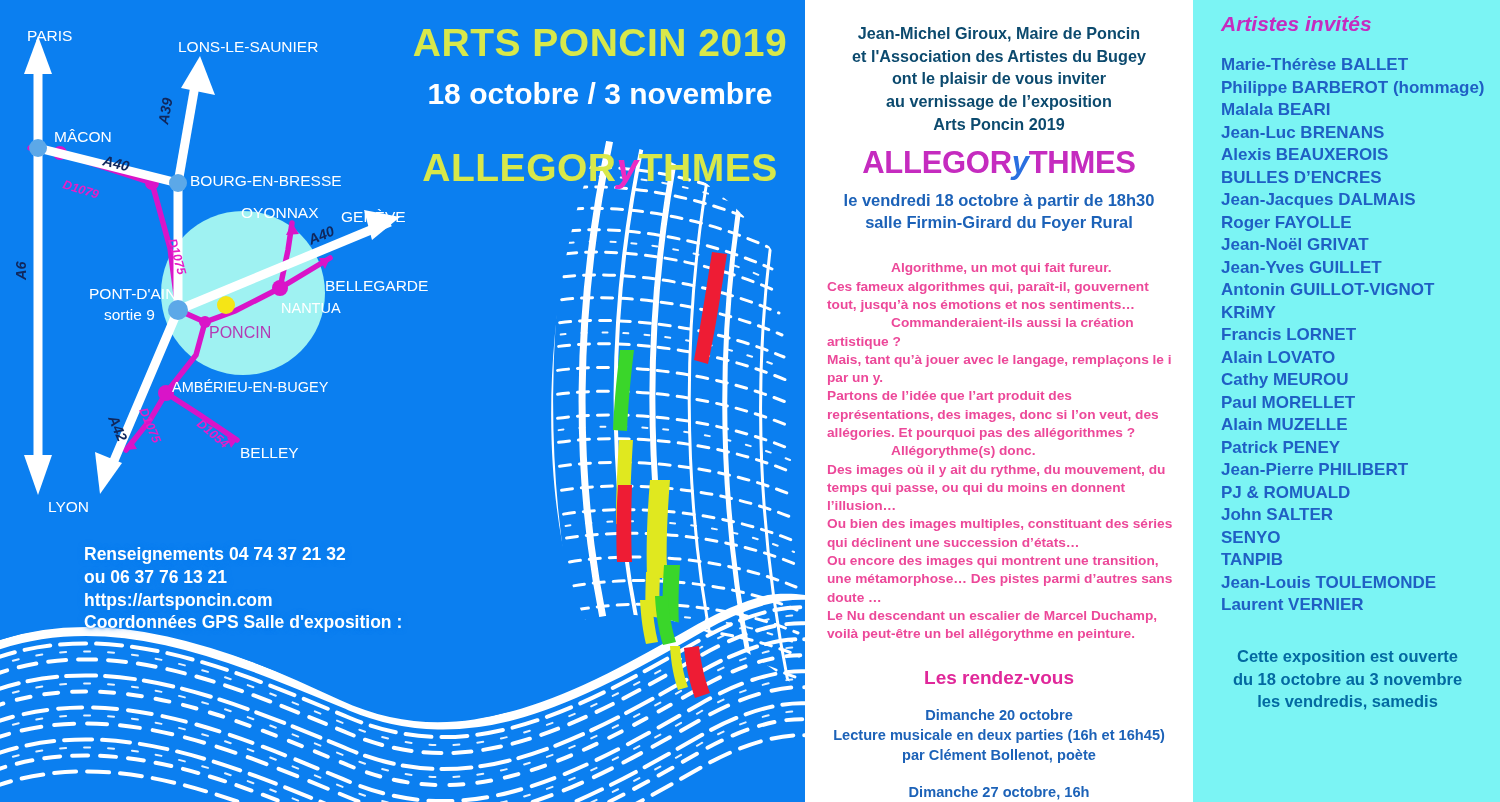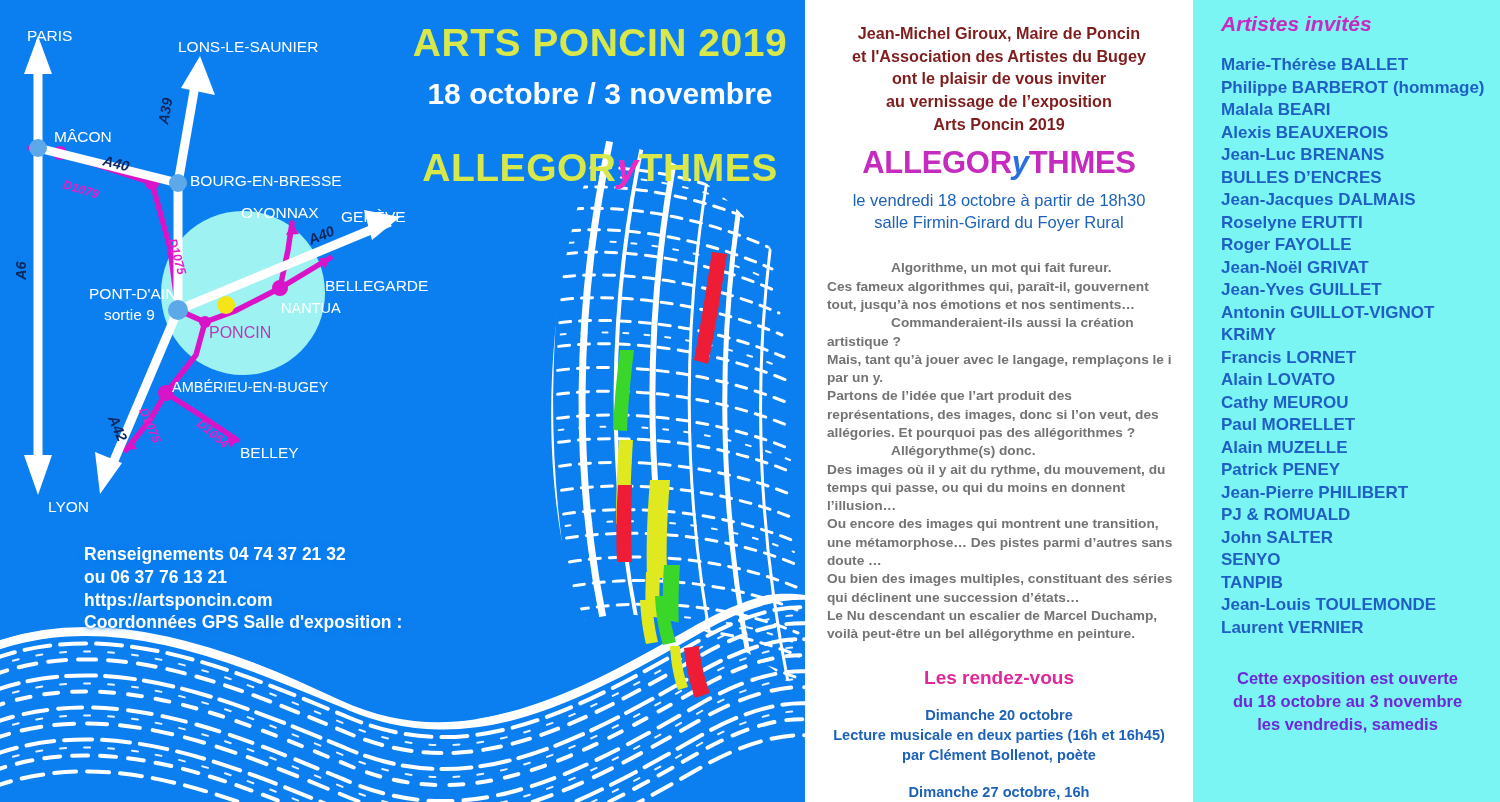--- a/index.html
+++ b/index.html
@@ -106,45 +106,45 @@
   
   #mid-panel {
     position: relative;
     width: 388px; height: 802px;
     background: #ffffff;
     flex: 0 0 388px;
     padding: 22px 12px 0 12px;
     text-align: center;
   }
   .invite-line {
-    color: #7f1d1d;
+    color: #0c4a6e;
     font-size: 16.2px;
     font-weight: bold;
     line-height: 1.40;
   }
   #mid-theme {
     font-size: 31px;
     font-weight: bold;
     color: #c52bbf;
     margin-top: 12px;
     line-height: 1.05;
     letter-spacing: -0.3px;
   }
   #mid-theme .y-accent { color: #2a6fe0; font-style: italic; }
   .venue-line {
     color: #1c62b8;
     font-size: 16.5px;
-    font-weight: normal;
+    font-weight: bold;
     line-height: 1.32;
   }
   #venue-block { margin-top: 10px; }
   #essay {
     margin-top: 26px;
     text-align: left;
-    color: #737373;
+    color: #ec4899;
     font-size: 13.7px;
     font-weight: bold;
     line-height: 1.335;
     padding: 0 4px 0 10px;
   }
   #essay p { margin: 0; }
   #essay p.indent { text-indent: 64px; }
   #rdv-title {
     margin-top: 24px;
     color: #e0289a;
@@ -178,21 +178,21 @@
     color: #1f5fc4;
     font-size: 17px;
     font-weight: bold;
     line-height: 1.325;
     white-space: nowrap;
   }
   #hours-block {
     margin-top: 28px;
     text-align: center;
     padding-right: 26px;
-    color: #6d28d9;
+    color: #0369a1;
     font-size: 16.5px;
     font-weight: bold;
     line-height: 1.38;
   }
 </style>
 </head>
 <body>
 
 <div id="poster">
 
@@ -418,22 +418,22 @@
     </div>
 
     <div id="essay">
       <p class="indent">Algorithme, un mot qui fait fureur.</p>
       <p>Ces fameux algorithmes qui, paraît-il, gouvernent tout, jusqu’à nos émotions et nos sentiments…</p>
       <p class="indent">Commanderaient-ils aussi la création artistique ?</p>
       <p>Mais, tant qu’à jouer avec le langage, remplaçons le i par un y.</p>
       <p>Partons de l’idée que l’art produit des représentations, des images, donc si l’on veut, des allégories. Et pourquoi pas des allégorithmes ?</p>
       <p class="indent">Allégorythme(s) donc.</p>
       <p>Des images où il y ait du rythme, du mouvement, du temps qui passe, ou qui du moins en donnent l’illusion…</p>
+      <p>Ou bien des images multiples, constituant des séries qui déclinent une succession d’états…</p>
       <p>Ou encore des images qui montrent une transition, une métamorphose… Des pistes parmi d’autres sans doute …</p>
-      <p>Ou bien des images multiples, constituant des séries qui déclinent une succession d’états…</p>
       <p>Le Nu descendant un escalier de Marcel Duchamp, voilà peut-être un bel allégorythme en peinture.</p>
     </div>
 
     <div id="rdv-title">Les rendez-vous</div>
 
     <div class="rdv-group">
       <div class="rdv-line">Dimanche 20 octobre</div>
       <div class="rdv-line">Lecture musicale en deux parties (16h et 16h45)</div>
       <div class="rdv-line">par Clément Bollenot, poète</div>
     </div>
@@ -445,25 +445,24 @@
 
   </div>
 
   <div id="right-panel">
     <div id="artists-title">Artistes invités</div>
 
     <div id="artists-list">
       <div class="artist-name">Marie-Thérèse BALLET</div>
       <div class="artist-name">Philippe BARBEROT (hommage)</div>
       <div class="artist-name">Malala BEARI</div>
+      <div class="artist-name">Jean-Luc BRENANS</div>
       <div class="artist-name">Alexis BEAUXEROIS</div>
-      <div class="artist-name">Jean-Luc BRENANS</div>
       <div class="artist-name">BULLES D’ENCRES</div>
       <div class="artist-name">Jean-Jacques DALMAIS</div>
-      <div class="artist-name">Roselyne ERUTTI</div>
       <div class="artist-name">Roger FAYOLLE</div>
       <div class="artist-name">Jean-Noël GRIVAT</div>
       <div class="artist-name">Jean-Yves GUILLET</div>
       <div class="artist-name">Antonin GUILLOT-VIGNOT</div>
       <div class="artist-name">KRiMY</div>
       <div class="artist-name">Francis LORNET</div>
       <div class="artist-name">Alain LOVATO</div>
       <div class="artist-name">Cathy MEUROU</div>
       <div class="artist-name">Paul MORELLET</div>
       <div class="artist-name">Alain MUZELLE</div>

